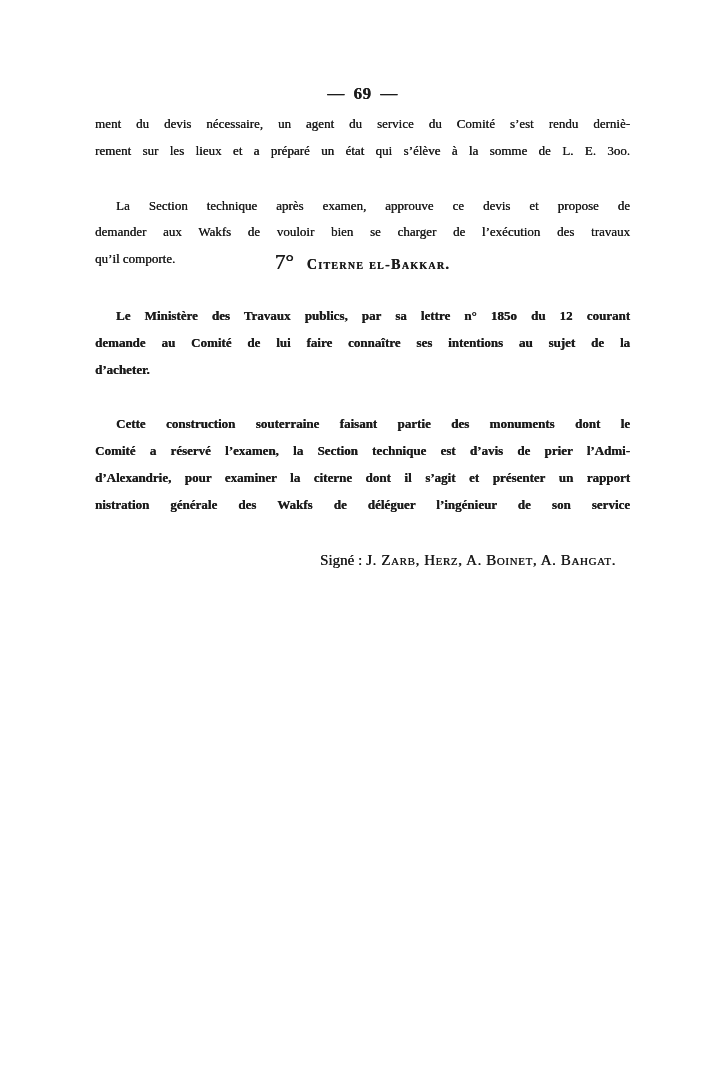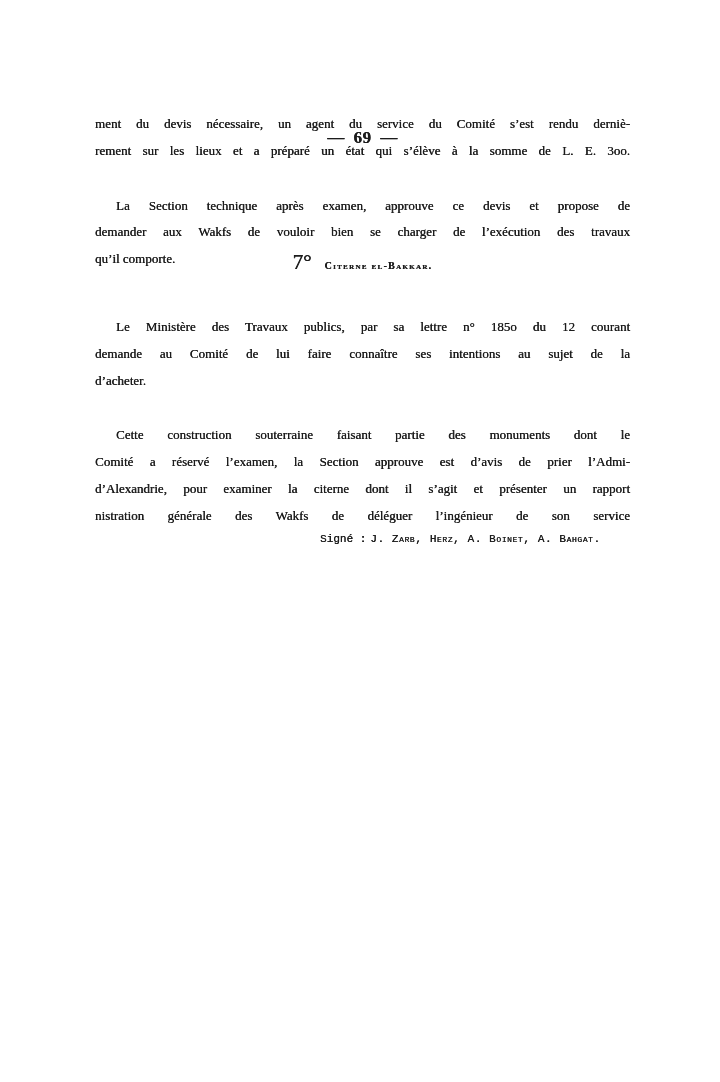--- a/index.html
+++ b/index.html
@@ -20,61 +20,59 @@
   .pagenum {
     position: absolute;
     top: 84px;
     left: 95px;
     width: 535px;
     text-align: center;
     font-size: 17px;
     font-weight: 700;
     word-spacing: 4px;
     letter-spacing: 0.5px;
-    margin-top: 44px;
   }
   .textblock {
     position: absolute;
     left: 95px;
     width: 535px;
     font-size: 13px;
     line-height: 26.8px;
     text-align: justify;
   }
   #block1 { top: 111px; }
-  #block2 { top: 286px; }
+  #block2 { top: 275px; font-weight: bold; }
   .line { display: block; }
   .line.j  { text-align: justify; text-align-last: justify; }
   .line.end { text-align: right; text-align-last: left; }
   .line.ind { text-indent: 21px; margin-top: 28px; }
   .heading {
     position: absolute;
     top: 250px;
     left: 95px;
     width: 535px;
     text-align: center;
     white-space: nowrap;
   }
   .heading .num {
     font-size: 21px;
     padding-right: 13px;
   }
   .heading .title {
-    font-size: 10px;
+    font-size: 14px;
     font-weight: 700;
     font-variant: small-caps;
     letter-spacing: 1.3px;
   }
   .signature {
     position: absolute;
-    top: 533px;
+    top: 552px;
     left: 320px;
-    font-size: 11px;
+    font-size: 15px;
     white-space: nowrap;
-    font-family: Liberation Mono, monospace;
   }
   .signature .names {
     font-variant: small-caps;
     letter-spacing: 0.6px;
     padding-left: 4px;
   }
 </style>
 </head>
 <body>
 
@@ -99,21 +97,21 @@
   </div>
 
   <div class="textblock" id="block2">
     <div>
       <span class="line j ind">Le Ministère des Travaux publics, par sa lettre n° 185o du 12 courant</span>
       <span class="line j">demande au Comité de lui faire connaître ses intentions au sujet de la</span>
       <span class="line end">d’acheter.</span>
     </div>
     <div>
       <span class="line j ind">Cette construction souterraine faisant partie des monuments dont le</span>
-      <span class="line j">Comité a réservé l’examen, la Section approuve est d’avis de prier l’Admi-</span>
+      <span class="line j">Comité a réservé l’examen, la Section technique est d’avis de prier l’Admi-</span>
       <span class="line j">d’Alexandrie, pour examiner la citerne dont il s’agit et présenter un rapport</span>
       <span class="line j">nistration générale des Wakfs de déléguer l’ingénieur de son service</span>
     </div>
   </div>
 
   <div class="signature">
     <span>Signé :</span><span class="names">J. Zarb, Herz, A. Boinet, A. Bahgat.</span>
   </div>
 
 </div>

